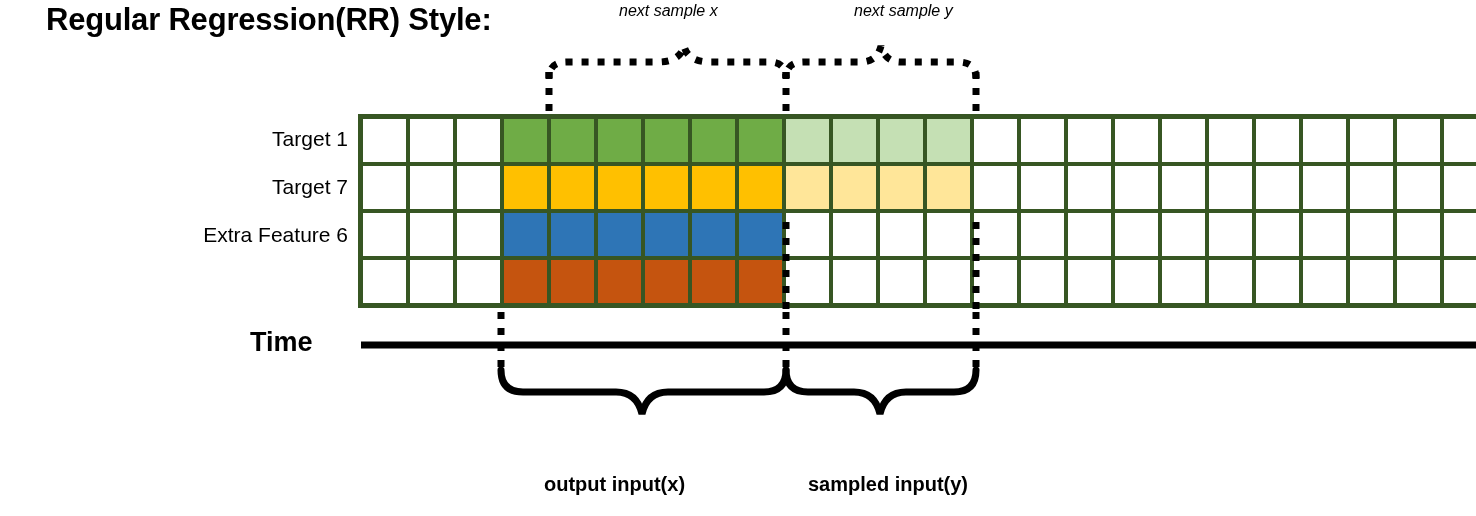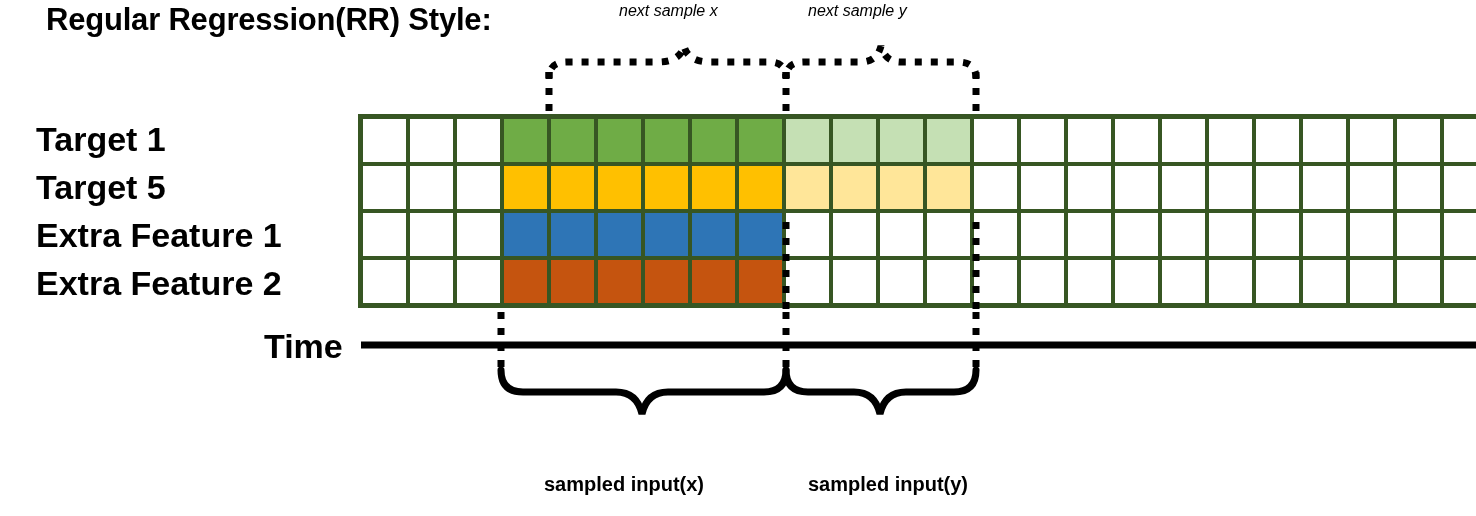--- a/index.html
+++ b/index.html
@@ -6,22 +6,22 @@
   body{width:1476px;height:516px;position:relative;overflow:hidden;
        font-family:"Liberation Sans","DejaVu Sans",sans-serif;color:#000;}
 
   #stage{position:absolute;left:0;top:0;width:1476px;height:432px;margin-left:36px;}
 
   .title{position:absolute;left:10px;top:2px;font-size:31px;font-weight:700;
          letter-spacing:-0.2px;white-space:nowrap;}
 
   
   .rowlabels{position:absolute;left:0px;top:115px;width:312px;}
-  .rowlabel{height:48px;line-height:48px;font-size:34px;
-            font-weight:700;white-space:nowrap;padding-right:0px;}
+  .rowlabel{height:48px;line-height:48px;text-align:right;font-size:21px;
+            font-weight:400;white-space:nowrap;padding-right:0px;}
 
   
   .grid{position:absolute;left:322px;top:114px;
         border:5px solid #375623;background:#375623;
         display:grid;grid-auto-rows:43px;gap:4px;padding:0px;}
   .cell{background:#ffffff;}
   .c-green{background:#6FAC46;}
   .c-green-l{background:#C5E0B4;}
   .c-amber{background:#FFC000;}
   .c-amber-l{background:#FFE699;}
@@ -29,37 +29,36 @@
   .c-orange{background:#C5540F;}
 
   
   .toplab{position:absolute;font-size:16px;font-style:italic;font-weight:500;
           white-space:nowrap;}
 
   
   .note{position:absolute;font-size:20px;font-weight:600;line-height:25px;
         white-space:pre;}
 
-  .timelab{position:absolute;left:228px;top:327px;font-size:34px;font-weight:700;}
+  .timelab{position:absolute;left:214px;top:327px;font-size:27px;font-weight:700;}
 
   svg.overlay{position:absolute;left:0;top:0;width:1476px;height:516px;
               pointer-events:none;overflow:visible;}
 </style>
 </head>
 <body>
 
 <div id="stage">
 
   <div class="title">Regular Regression(RR) Style:</div>
 
   <div class="rowlabels">
     <div class="rowlabel">Target 1</div>
-    <div class="rowlabel">Target 5</div>
-    <div class="rowlabel">Extra Feature 1</div>
-    <div class="rowlabel">Extra Feature 2</div>
+    <div class="rowlabel">Target 7</div>
+    <div class="rowlabel">Extra Feature 6</div>
   </div>
 
   <div class="grid" id="grid" style="grid-template-columns: repeat(24, 43px);">
       <div class="cell"></div>
       <div class="cell"></div>
       <div class="cell"></div>
       <div class="cell c-green"></div>
       <div class="cell c-green"></div>
       <div class="cell c-green"></div>
       <div class="cell c-green"></div>
@@ -148,26 +147,26 @@
       <div class="cell"></div>
       <div class="cell"></div>
       <div class="cell"></div>
       <div class="cell"></div>
       <div class="cell"></div>
       <div class="cell"></div>
       <div class="cell"></div>
     </div>
 
   <div class="toplab" style="left:583px;top:2px;">next sample x</div>
-  <div class="toplab" style="left:772px;top:2px;">next sample y</div>
+  <div class="toplab" style="left:818px;top:2px;">next sample y</div>
 
   <div class="timelab">Time</div>
 
   <div class="note" style="left:508px;top:422px;">
-    <div>sampled input(x)</div>
+    <div>output input(x)</div>
     
     
   </div>
 
   <div class="note" style="left:772px;top:422px;">
     <div>sampled input(y)</div>
     
     
   </div>
 

